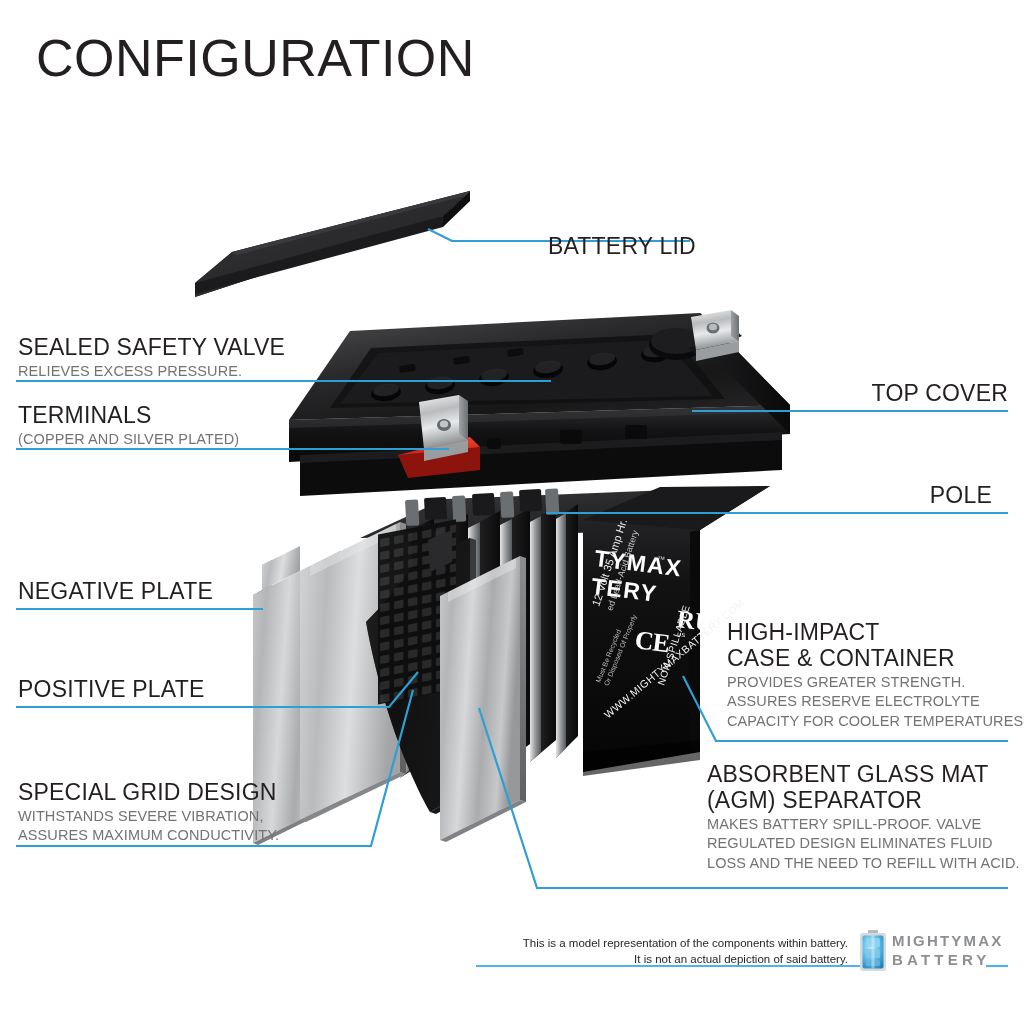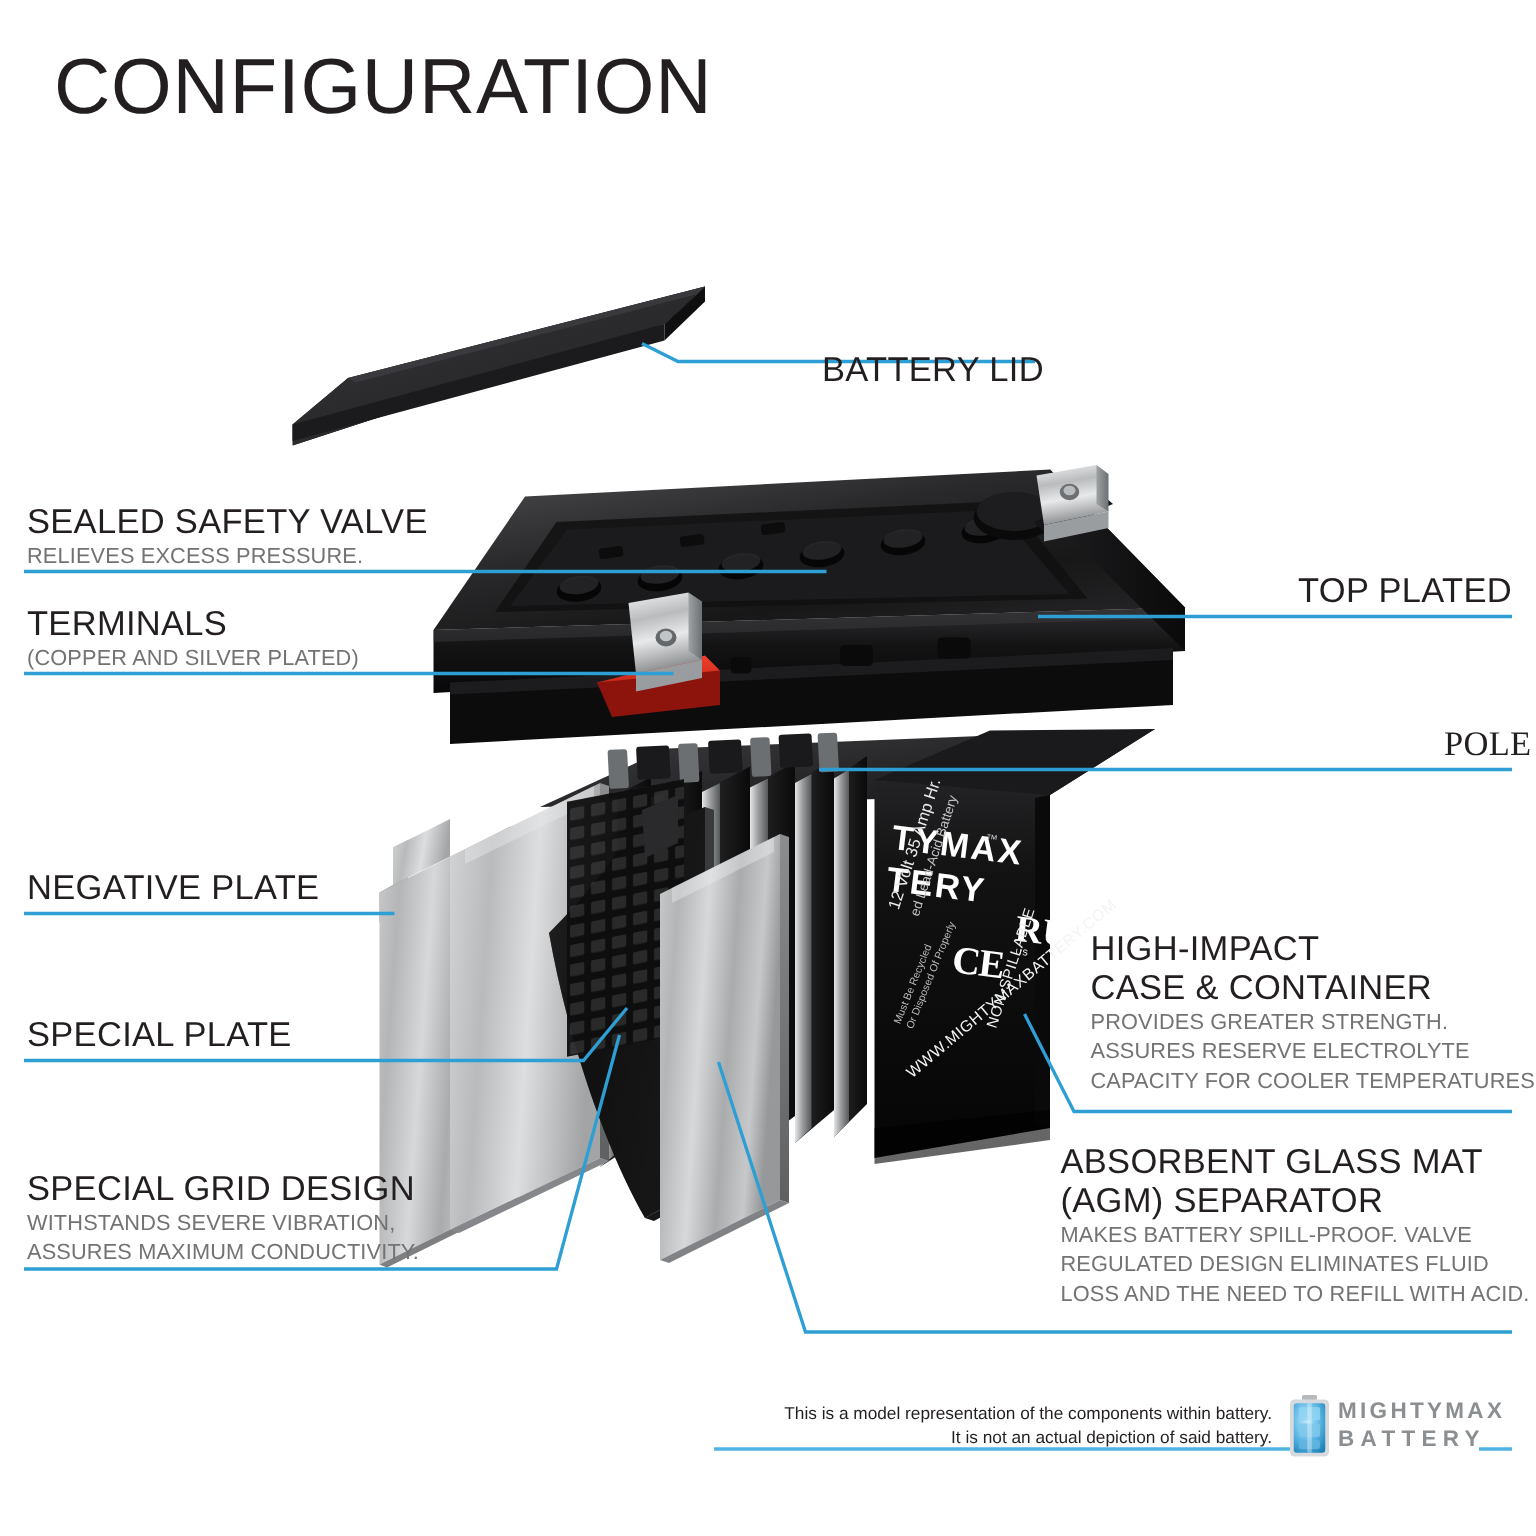--- a/index.html
+++ b/index.html
@@ -392,33 +392,33 @@
     <div class="hd">SEALED SAFETY VALVE</div>
     <div class="sub">RELIEVES EXCESS PRESSURE.</div>
   </div>
 
   <div class="callout" style="left:18px;top:403px;">
     <div class="hd">TERMINALS</div>
     <div class="sub">(COPPER AND SILVER PLATED)</div>
   </div>
 
   <div class="callout right" style="right:16px;top:381px;">
-    <div class="hd">TOP PLATED</div>
-  </div>
-
-  <div class="callout right" style="right:3px;top:483px;font-family:Liberation Serif, serif;">
+    <div class="hd">TOP COVER</div>
+  </div>
+
+  <div class="callout right" style="right:32px;top:483px;">
     <div class="hd">POLE</div>
   </div>
 
   <div class="callout" style="left:18px;top:579px;">
     <div class="hd">NEGATIVE PLATE</div>
   </div>
 
   <div class="callout" style="left:18px;top:677px;">
-    <div class="hd">SPECIAL PLATE</div>
+    <div class="hd">POSITIVE PLATE</div>
   </div>
 
   <div class="callout" style="left:18px;top:780px;">
     <div class="hd">SPECIAL GRID DESIGN</div>
     <div class="sub">WITHSTANDS SEVERE VIBRATION,</div>
     <div class="sub">ASSURES MAXIMUM CONDUCTIVITY.</div>
   </div>
 
   <div class="callout" style="left:727px;top:620px;">
     <div class="hd">HIGH-IMPACT</div>

